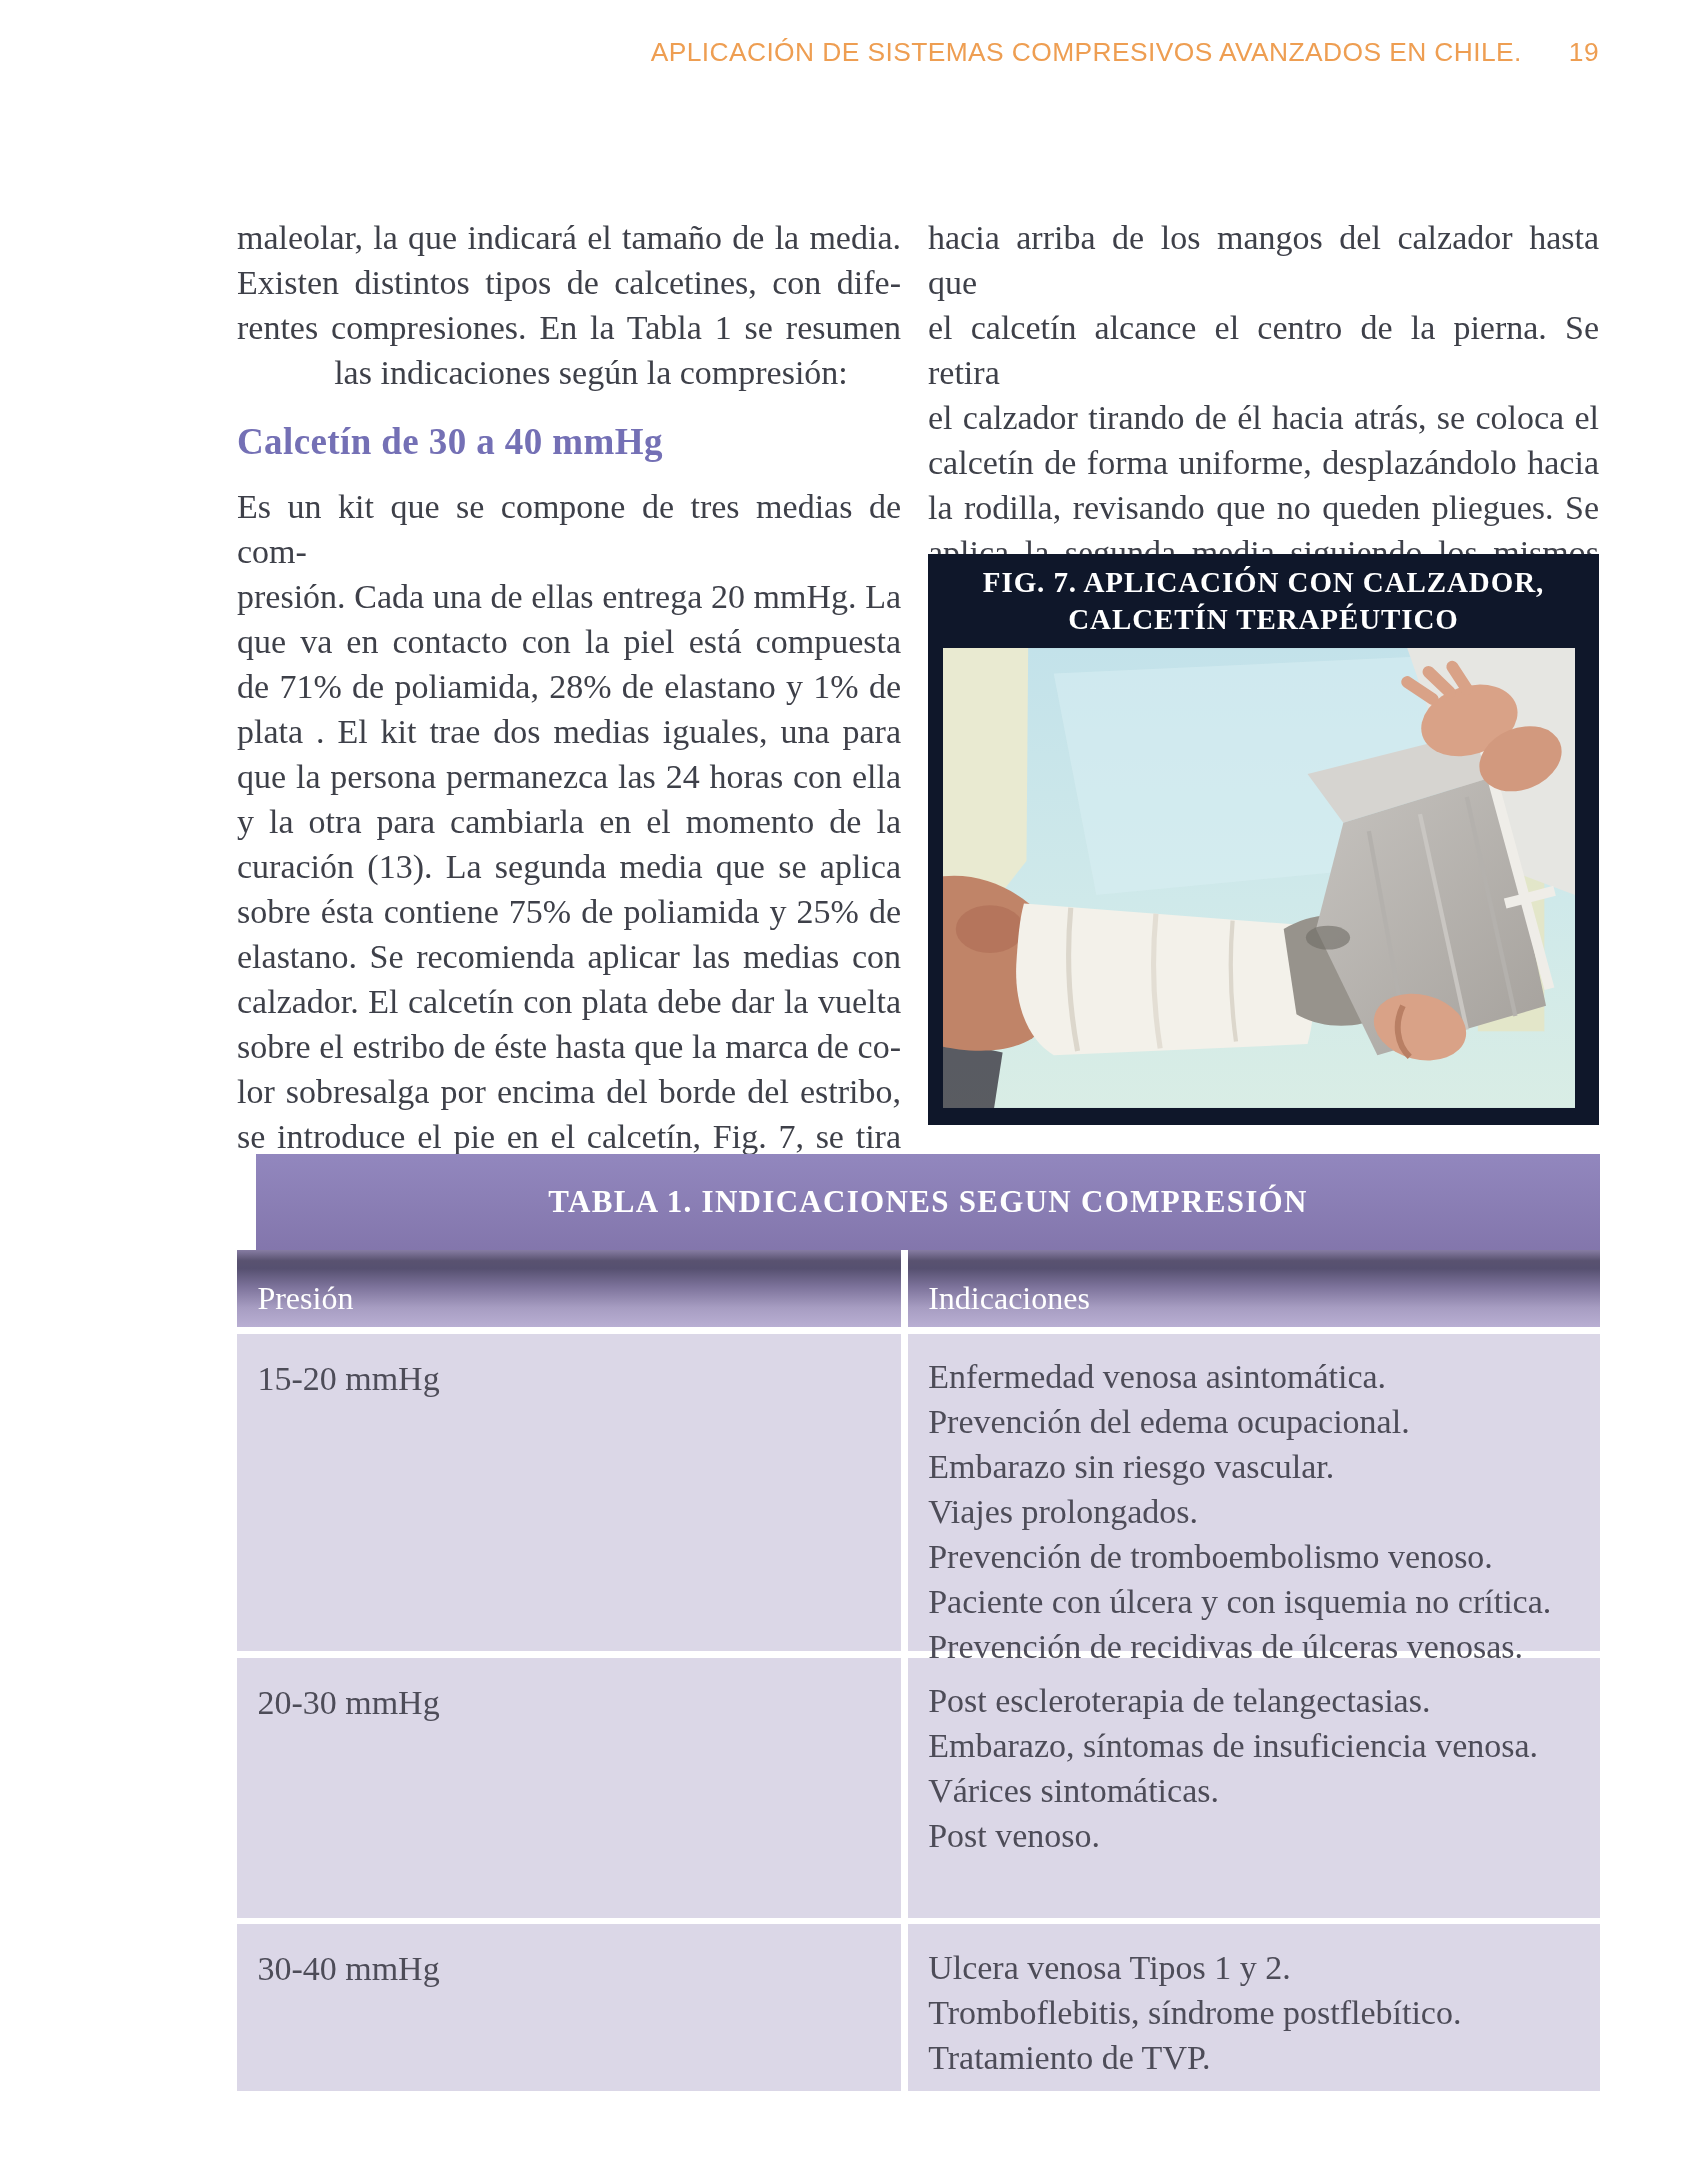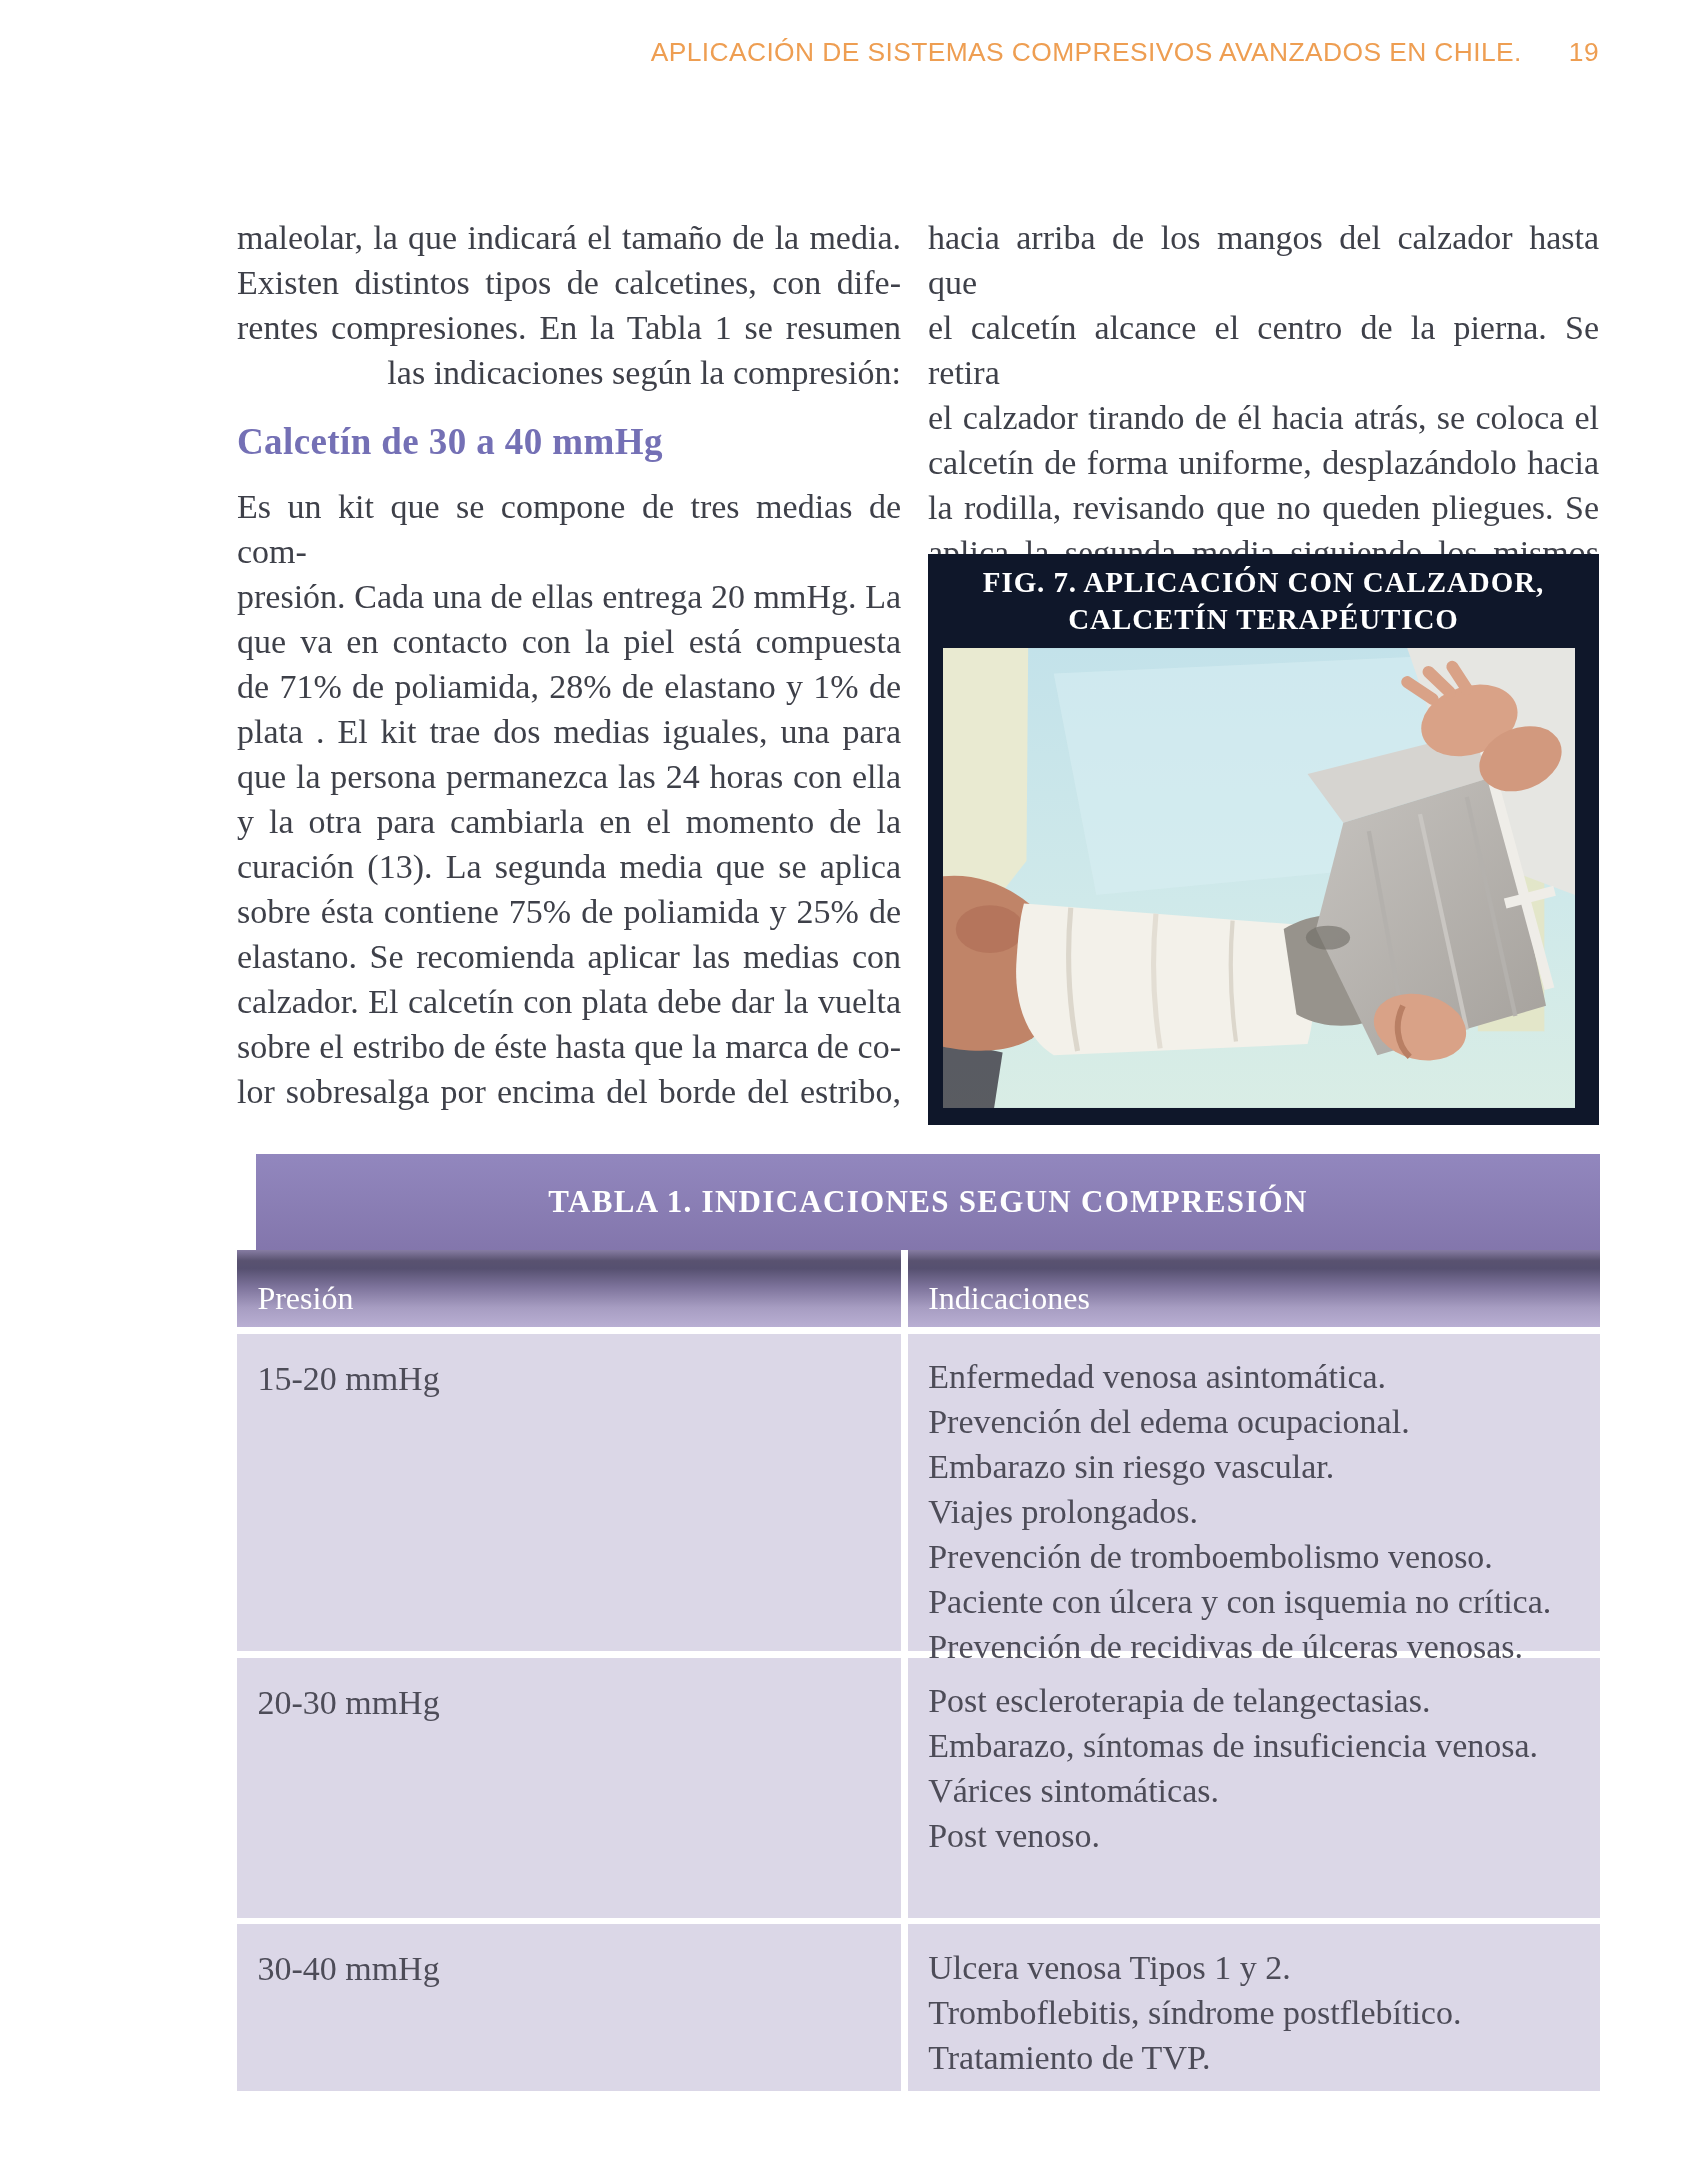--- a/index.html
+++ b/index.html
@@ -17,21 +17,21 @@
     font-family:"Liberation Sans", sans-serif;
     font-size:26.4px;letter-spacing:0.4px;
     color:#ee9e52;white-space:nowrap;
   }
   .runhead .pagenum{margin-left:47px;}
   
   .col{position:absolute;width:664px;font-size:34px;line-height:45px;color:#3e4049;}
   .col-left{left:237px;top:215px;}
   .col-right{left:928px;top:215px;width:671px;}
   .jline{text-align:justify;text-align-last:justify;white-space:normal;}
-  .jlast{text-align:right;margin-left:44px;}
+  .jlast{text-align:center;margin-left:44px;}
   .sec-heading{
     margin-top:0;
     position:absolute;left:237px;top:420px;
     font-size:37px;font-weight:700;color:#7470b5;
     letter-spacing:0.4px;
   }
   .p2{position:absolute;left:237px;top:484px;width:664px;font-size:34px;line-height:45px;}
   
   .figure{
     position:absolute;left:928px;top:554px;width:671px;height:571px;
@@ -95,20 +95,21 @@
     <div class="jline">de 71% de poliamida, 28% de elastano y 1% de</div>
     <div class="jline">plata . El kit trae dos medias iguales, una para</div>
     <div class="jline">que la persona permanezca las 24 horas con ella</div>
     <div class="jline">y la otra para cambiarla en el momento de la</div>
     <div class="jline">curación (13). La segunda media que se aplica</div>
     <div class="jline">sobre ésta contiene 75% de poliamida y 25% de</div>
     <div class="jline">elastano. Se recomienda aplicar las medias con</div>
     <div class="jline">calzador. El calcetín con plata debe dar la vuelta</div>
     <div class="jline">sobre el estribo de éste hasta que la marca de co-</div>
     <div class="jline">lor sobresalga por encima del borde del estribo,</div>
+    <div class="jline">se introduce el pie en el calcetín, Fig. 7, se tira</div>
   </div>
 
   <div class="col col-right">
     <div class="jline">hacia arriba de los mangos del calzador hasta que</div>
     <div class="jline">el calcetín alcance el centro de la pierna. Se retira</div>
     <div class="jline">el calzador tirando de él hacia atrás, se coloca el</div>
     <div class="jline">calcetín de forma uniforme, desplazándolo hacia</div>
     <div class="jline">la rodilla, revisando que no queden pliegues. Se</div>
     <div class="jline">aplica la segunda media siguiendo los mismos</div>
   </div>

